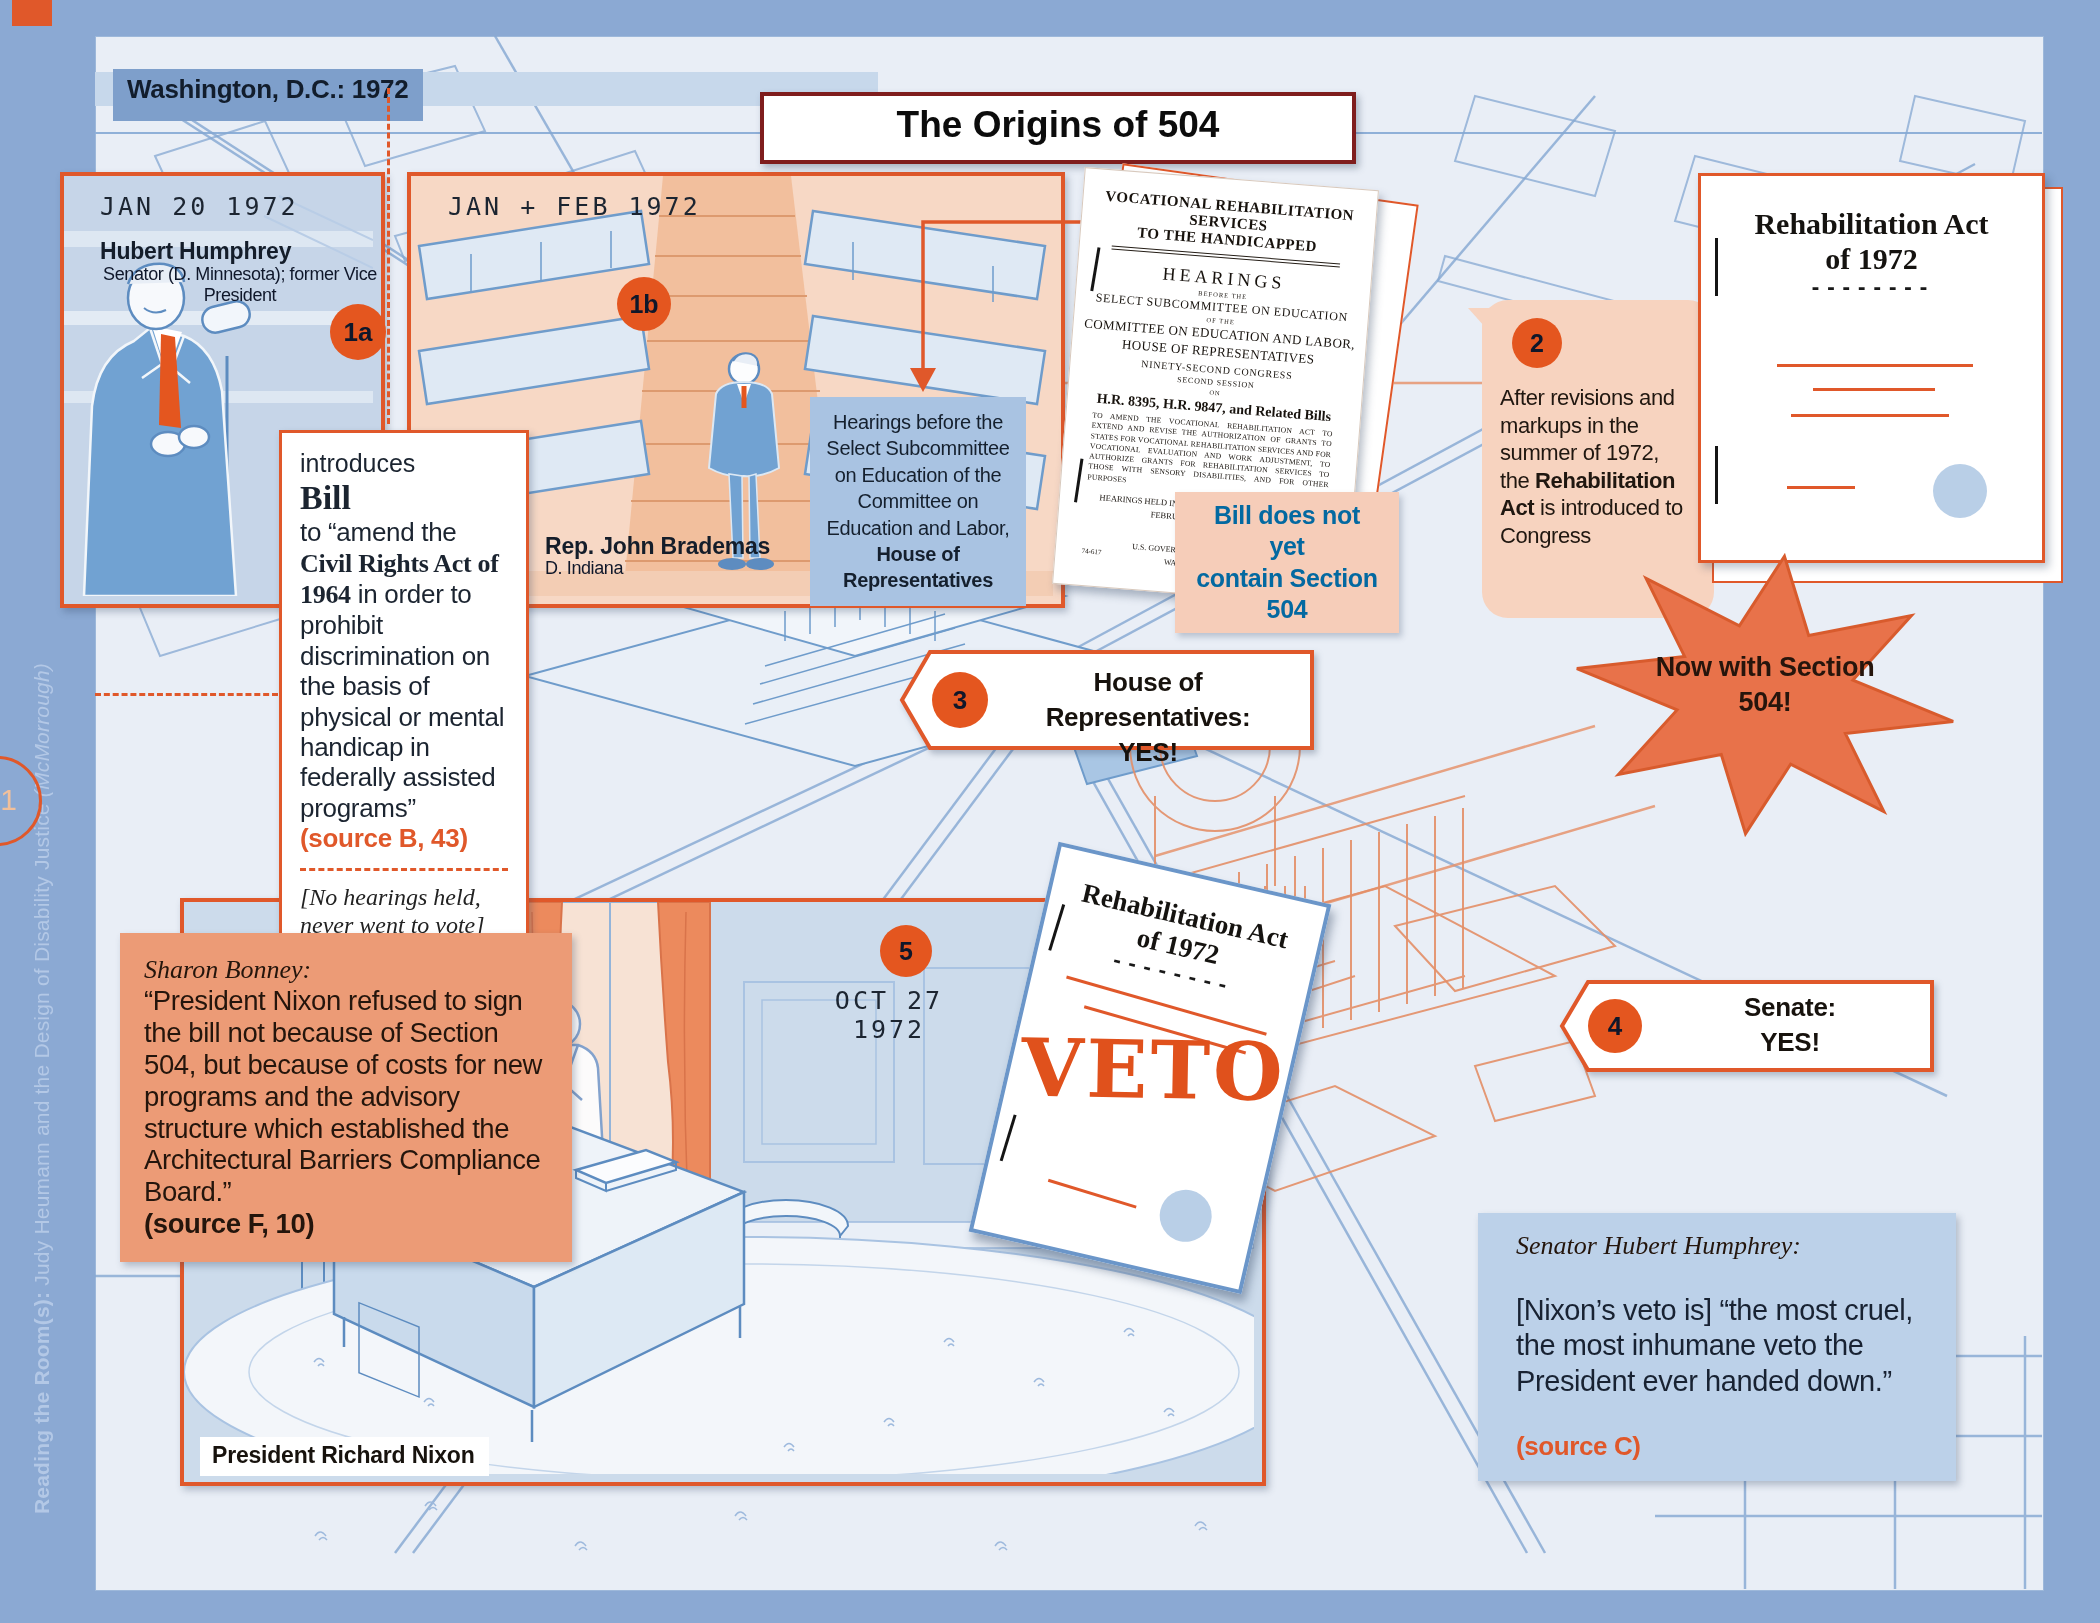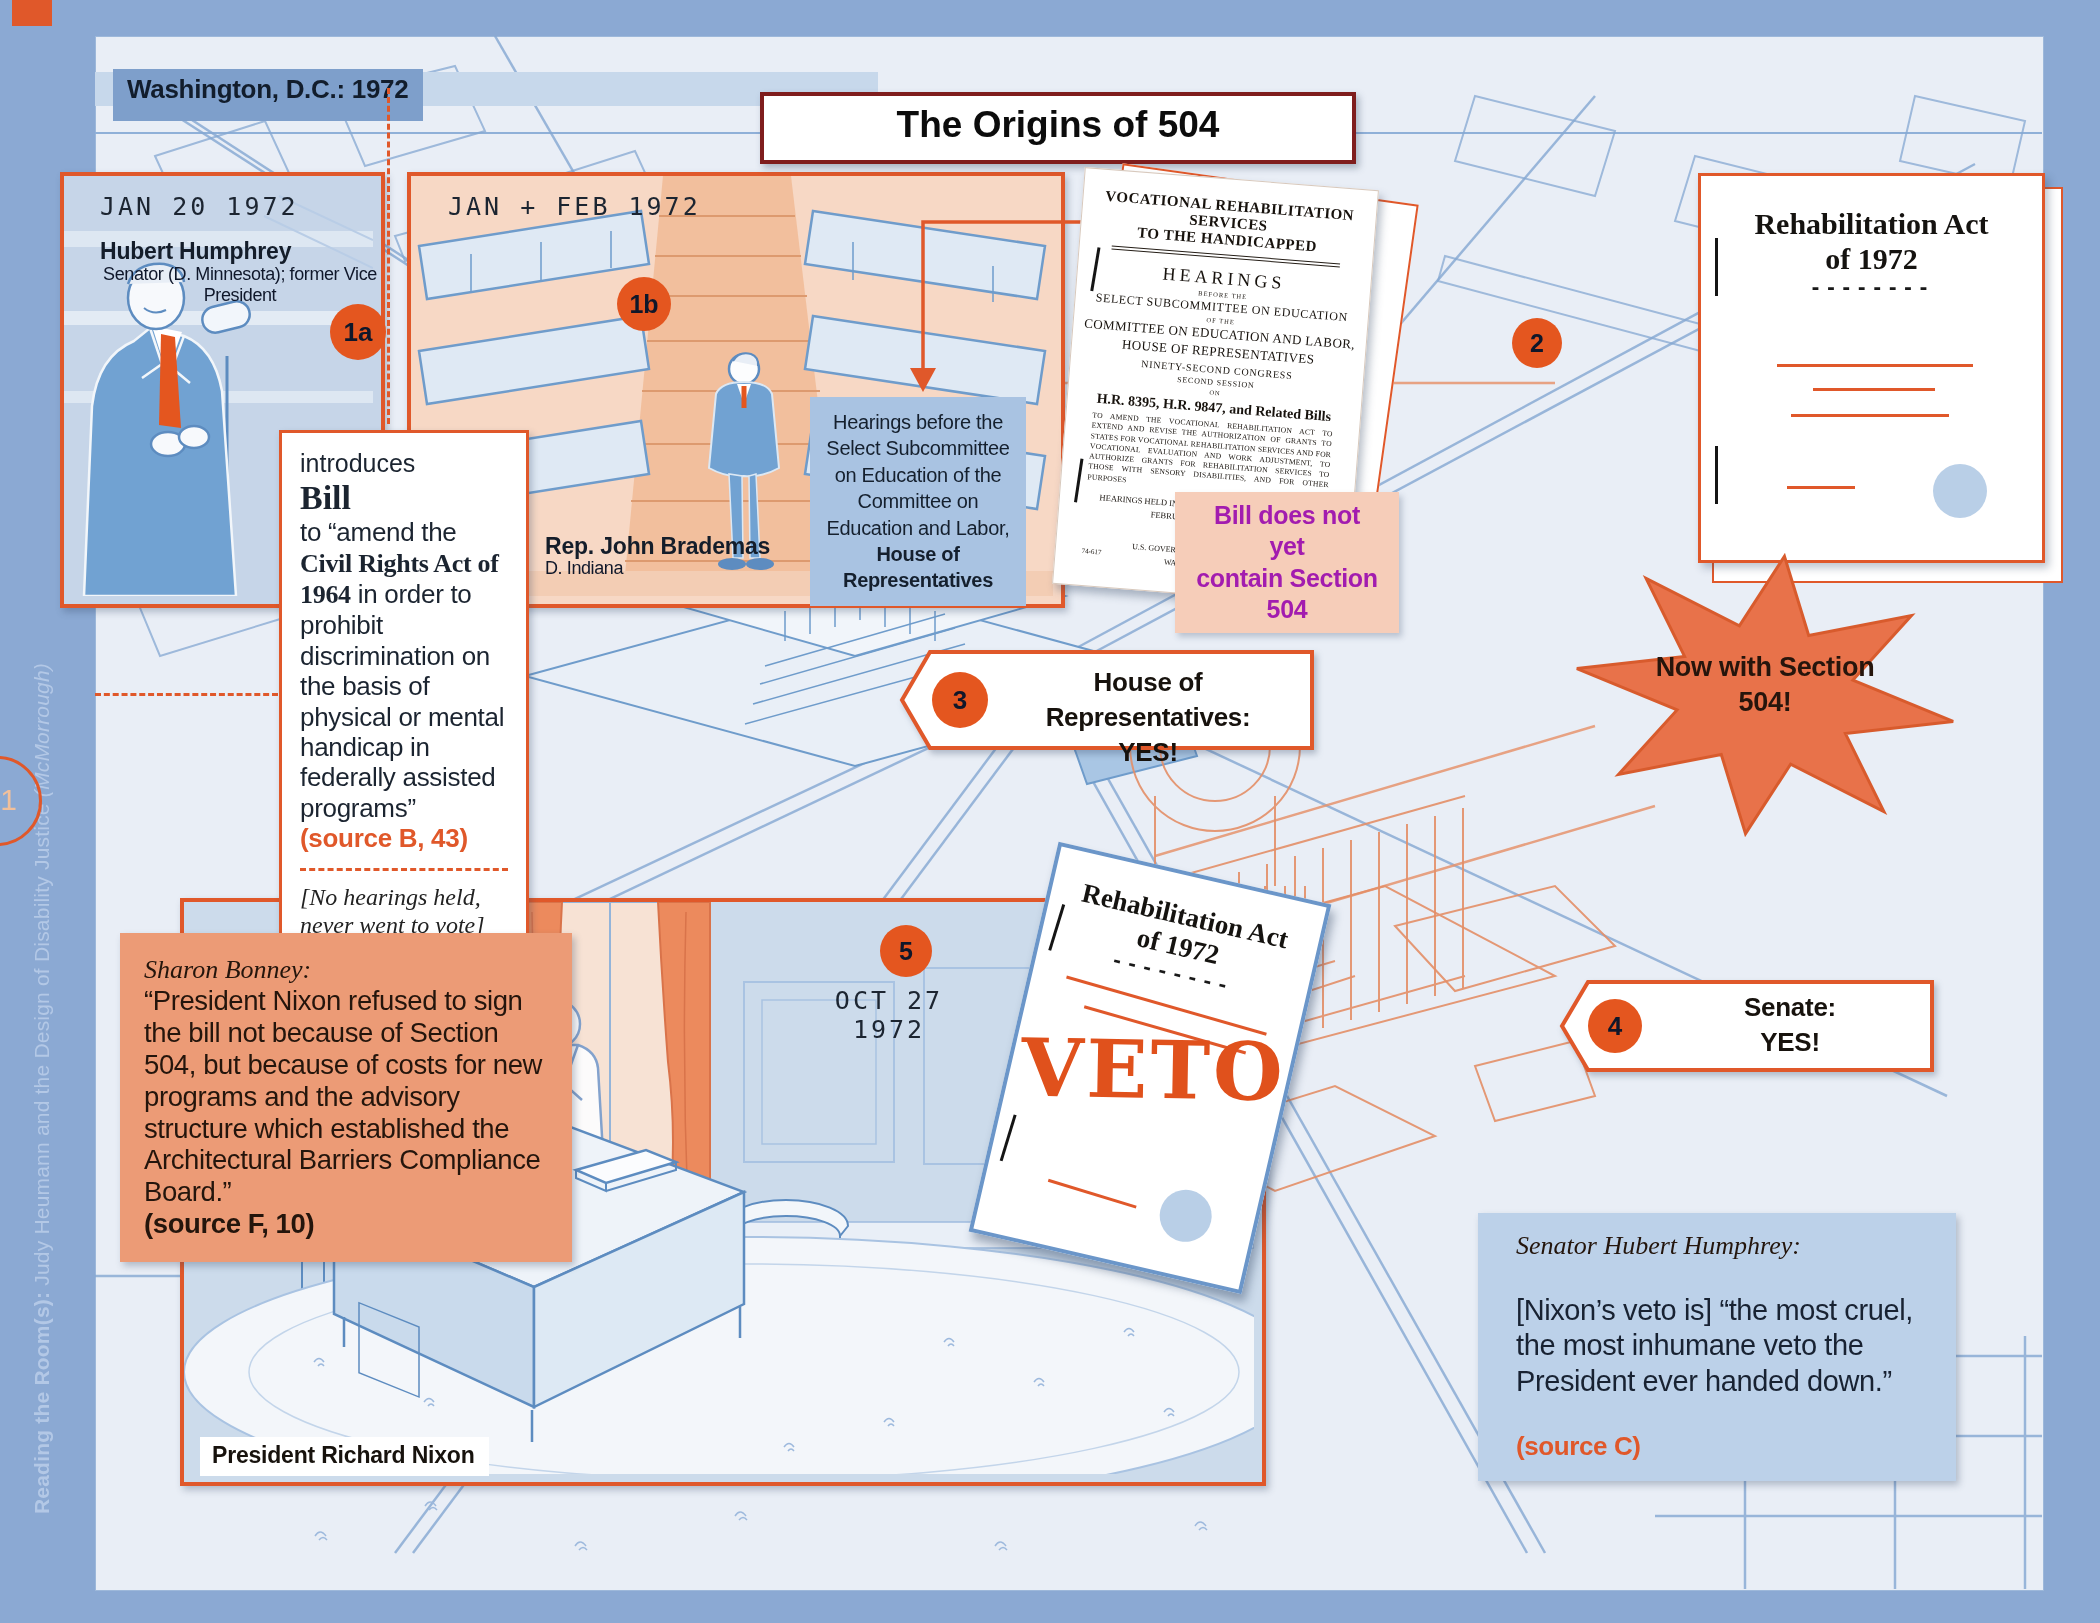--- a/index.html
+++ b/index.html
@@ -67,21 +67,21 @@
   #hearings-doc .sess{font-size:8px;letter-spacing:.8px;margin-top:3px;}
   #hearings-doc .bills{font-weight:bold;font-size:14px;margin-top:4px;}
   #hearings-doc .summary{font-size:7.6px;line-height:1.35;text-align:justify;padding:4px 26px 0 26px;letter-spacing:.2px;}
   #hearings-doc .held{font-size:8.5px;margin-top:8px;line-height:1.5;padding:0 30px;}
   #hearings-doc .printed{font-size:8px;margin-top:8px;}
   #hearings-doc .gpo{position:absolute;bottom:22px;left:0;right:0;font-size:8px;line-height:1.6;}
   #hearings-doc .docnum{position:absolute;bottom:30px;left:26px;font-size:7px;}
   .staple{position:absolute;width:3px;background:#151515;}
   
   #note-504{left:1175px;top:492px;width:224px;background:#f6cdb9;z-index:28;padding:8px 19px;box-sizing:border-box;
-    text-align:center;font-size:25px;line-height:1.25;font-weight:600;letter-spacing:-.3px;color:#a21caf;
+    text-align:center;font-size:25px;line-height:1.25;font-weight:600;letter-spacing:-.3px;color:#0369a1;
     box-shadow:3px 4px 6px rgba(45,65,95,.25);}
   
   #step2-bubble{left:1482px;top:300px;width:232px;height:318px;background:#f7d3bf;border-radius:26px;z-index:22;}
   #step2-bubble .tail{position:absolute;left:-14px;top:8px;width:0;height:0;border-style:solid;
     border-width:0 34px 38px 0;border-color:transparent #f7d3bf transparent transparent;}
   #step2-text{position:absolute;left:18px;top:84px;width:186px;font-size:22px;line-height:1.25;letter-spacing:-.4px;color:#201710;}
   #step2-text b{font-weight:bold;}
   
   #act-doc-back{left:1712px;top:187px;width:347px;height:392px;}
   #act-doc{left:1698px;top:173px;width:347px;height:390px;background:#fff;border:3px solid #e0582a;z-index:32;
@@ -341,20 +341,26 @@
     <div class="docnum">74-617</div>
     <div class="staple" style="left:16px;top:78px;height:44px;transform:rotate(5deg);"></div>
     <div class="staple" style="left:16px;top:290px;height:44px;transform:rotate(4deg);"></div>
   </div>
 
   <div class="abs" id="note-504">
     <div>Bill does not yet</div>
     <div>contain Section 504</div>
   </div>
 
+  <div class="abs" id="step2-bubble">
+    <div class="tail"></div>
+    <div id="step2-text">
+      <span>After revisions and markups in the summer of 1972, the </span><b>Rehabilitation Act</b><span> is introduced to Congress</span>
+    </div>
+  </div>
   <div class="abs badge" style="left:1512px;top:318px;width:50px;height:50px;font-size:25px;z-index:33;">2</div>
 
   <div class="abs doc-back" id="act-doc-back"></div>
   <div class="abs" id="act-doc">
     <div class="act-title">Rehabilitation Act</div>
     <div class="act-title2">of 1972</div>
     <div class="doc-dashes">--------</div>
     <div class="orange-line" style="left:76px;top:188px;width:196px;"></div>
     <div class="orange-line" style="left:112px;top:212px;width:122px;"></div>
     <div class="orange-line" style="left:90px;top:238px;width:158px;"></div>

